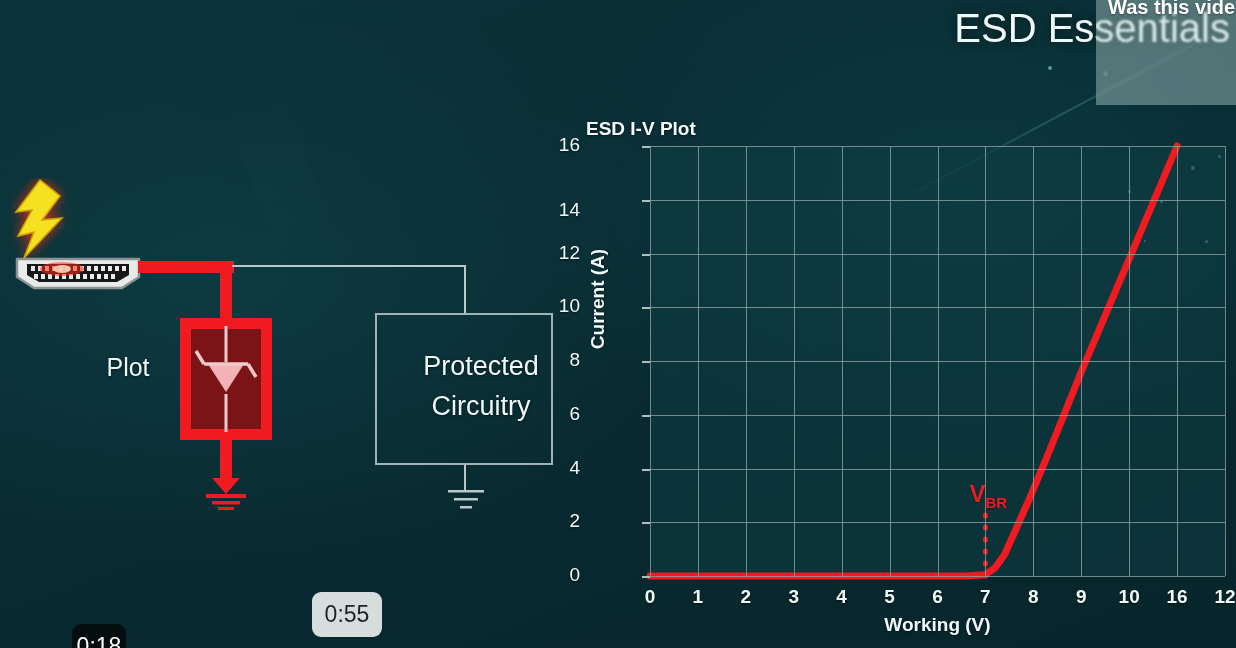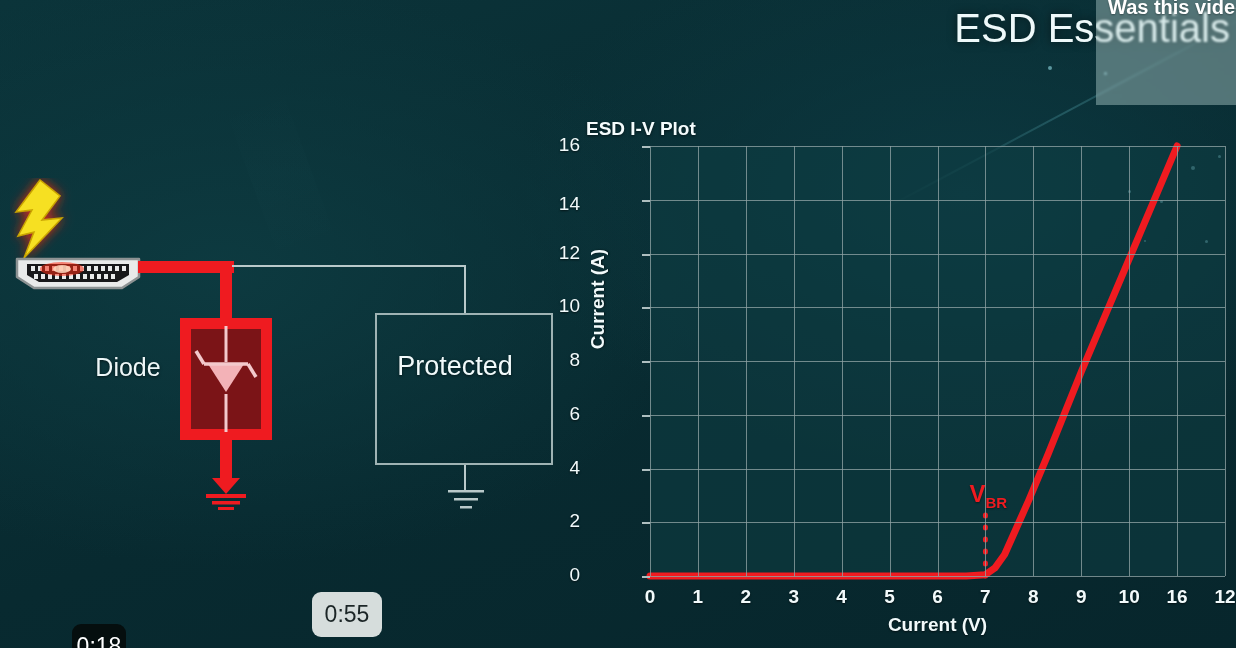--- a/index.html
+++ b/index.html
@@ -63,21 +63,21 @@
     position:absolute;left:78px;top:200px;width:100px;text-align:center;
     font-size:25px;line-height:34px;color:#eef7f8;
     text-shadow:0 1px 3px rgba(0,0,0,.6);
   }
 
   #protected-box{
     position:absolute;left:375px;top:163px;width:178px;height:152px;
     border:2px solid #9fb3b4;box-sizing:border-box;
   }
   #protected-label{
-    position:absolute;left:364px;top:196px;width:182px;text-align:center;
+    position:absolute;left:390px;top:196px;width:182px;text-align:center;
     font-size:27px;line-height:40px;color:#f1fafb;
     text-shadow:0 1px 3px rgba(0,0,0,.55);
   }
 
   .ground{position:absolute;}
 
   
   #chart{position:absolute;left:586px;top:108px;width:650px;height:540px;}
   #chart-title{
     position:absolute;left:0;top:10px;width:800px;
@@ -218,42 +218,43 @@
     <div id="esd-diode-box"></div>
     <svg id="esd-diode-symbol" viewBox="0 0 80 110">
       <line x1="40" y1="2" x2="40" y2="38" stroke="#f3c9cc" stroke-width="3"></line>
       <line x1="40" y1="70" x2="40" y2="108" stroke="#f3c9cc" stroke-width="3"></line>
       <path d="M40 68 L22 40 H58 Z" fill="#f3b2b7"></path>
       <line x1="18" y1="40" x2="62" y2="40" stroke="#f3c9cc" stroke-width="3.5"></line>
       <line x1="18" y1="40" x2="10" y2="27" stroke="#f3c9cc" stroke-width="3.5"></line>
       <line x1="62" y1="40" x2="70" y2="53" stroke="#f3c9cc" stroke-width="3.5"></line>
     </svg>
     <div id="esd-diode-label">
-      <div>Diode</div>
+      <div>Plot</div>
     </div>
 
     <div class="wire-grey" style="left:232px;top:115px;width:234px;height:2px;"></div>
     <div class="wire-grey" style="left:464px;top:115px;width:2px;height:50px;"></div>
     <div class="wire-grey" style="left:464px;top:313px;width:2px;height:28px;"></div>
     <svg class="ground" style="left:446px;top:338px;width:40px;height:26px;" viewBox="0 0 40 26">
       <rect x="2" y="2" width="36" height="2.5" fill="#b9c9ca"></rect>
       <rect x="8" y="10" width="24" height="2.5" fill="#b9c9ca"></rect>
       <rect x="14" y="18" width="12" height="2.5" fill="#b9c9ca"></rect>
     </svg>
 
     <div id="protected-box"></div>
     <div id="protected-label">
       <div>Protected</div>
+      <div>Circuitry</div>
     </div>
   </div>
 
   <div id="chart">
     <div id="chart-title">ESD I-V Plot</div>
     <div id="y-axis-label">Current (A)</div>
-    <div id="x-axis-label">Current (V)</div>
+    <div id="x-axis-label">Working (V)</div>
 
     <div id="plot-area">
 
       <svg id="curve-svg" style="position:absolute;left:0;top:0;width:100%;height:100%;overflow:visible;" viewBox="0 0 575 430" preserveAspectRatio="none">
           <polyline points="0.0,430.0 47.9,430.0 95.8,430.0 143.8,430.0 191.7,430.0 239.6,430.0 287.5,430.0 316.2,430.0 335.4,428.7 345.0,421.9 354.6,408.5 364.2,387.0 378.5,354.8 397.7,309.1 431.3,225.8 479.2,112.9 527.1,0.0" fill="none" stroke="#ef1b20" stroke-width="7" stroke-linecap="round" stroke-linejoin="round"></polyline>
           <line x1="335.4166666666667" x2="335.4166666666667" y1="430" y2="368.1875" stroke="#ef1b20" stroke-width="5" stroke-linecap="round" stroke-dasharray="1 11"></line>
         </svg>
       <div id="vbr-label" style="left: 319.417px; top: 334.188px;"><span>V</span><sub>BR</sub></div>
     <div class="gridline-v" style="left: 0px;"></div>
         <div class="xtick-label" style="left: -20px; top: 440px;">0</div>
@@ -297,21 +298,21 @@
         <div class="tickmark-y" style="top: 215px;"></div>
         <div class="ytick-label" style="top: 203px;">8</div>
         <div class="gridline-h" style="top: 161.25px;"></div>
         <div class="tickmark-y" style="top: 161.25px;"></div>
         <div class="ytick-label" style="top: 149.25px;">10</div>
         <div class="gridline-h" style="top: 107.5px;"></div>
         <div class="tickmark-y" style="top: 107.5px;"></div>
         <div class="ytick-label" style="top: 95.5px;">12</div>
         <div class="gridline-h" style="top: 53.75px;"></div>
         <div class="tickmark-y" style="top: 53.75px;"></div>
-        <div class="ytick-label" style="top: 47px;">14</div>
+        <div class="ytick-label" style="top: 53px;">14</div>
         <div class="gridline-h" style="top: 0px;"></div>
         <div class="tickmark-y" style="top: 0px;"></div>
         <div class="ytick-label" style="top: -12px;">16</div>
       </div>
   </div>
 
   <div class="timestamp-chip" id="timestamp-current">0:18</div>
   <div class="timestamp-chip" id="timestamp-total">0:55</div>
 
 </div>

